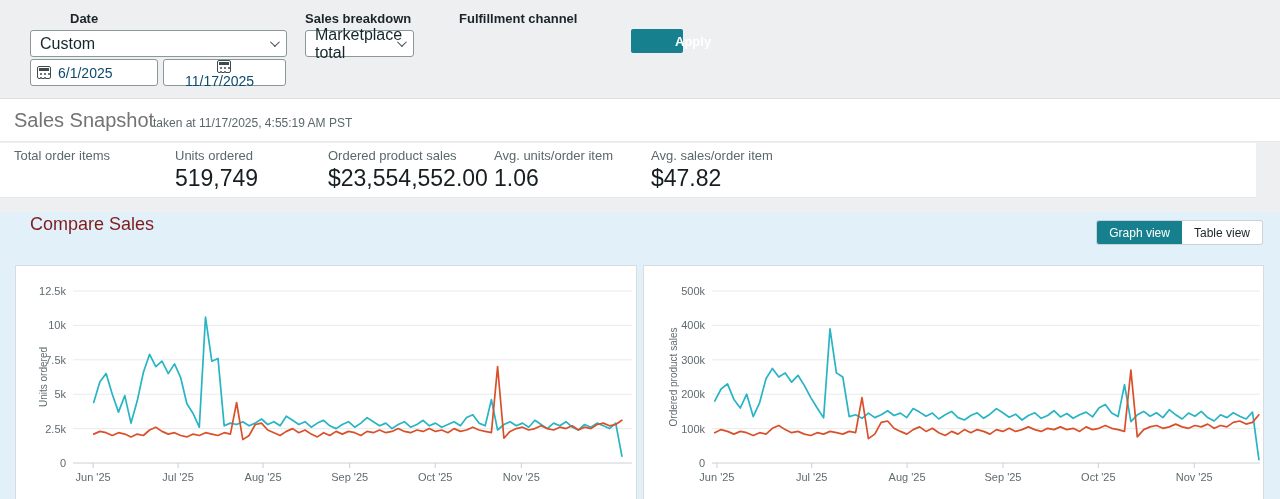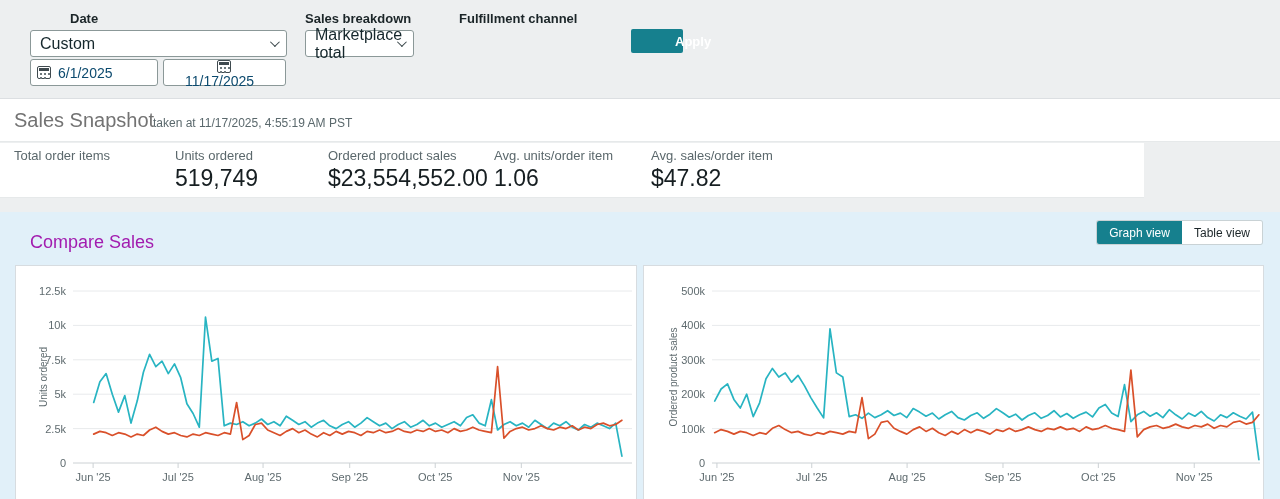--- a/index.html
+++ b/index.html
@@ -23,29 +23,29 @@
     font-family:"Liberation Sans", sans-serif; background:transparent; }
   #apply-btn { position:absolute; left:631px; top:29px; width:52px; height:24px; background:var(--accent,#16808e);
     color:#fff; font-size:13px; font-weight:600; border:none; border-radius:2px; cursor:pointer;
     font-family:"Liberation Sans", sans-serif;padding-left:44px; }
 
   
   #snapshot-header { position:absolute; left:0; top:98px; width:1280px; height:44px; background:#fff;
     border-top:1px solid #dcdfe2; border-bottom:1px solid #e6e9ea; }
   #snapshot-title { position:absolute; left:14px; top:10px; font-size:20px; color:#737373; }
   #snapshot-taken { position:absolute; left:153px; top:17px; font-size:12px; color:#5a686c; }
-  #metrics-row { position:absolute; left:0; top:143px; width:1144px; height:55px; background:#fff;
+  #metrics-row { position:absolute; left:0; top:143px; width:1256px; height:55px; background:#fff;
     border-bottom:1px solid #e6e9ea; }
   .metric { position:absolute; top:5px; }
   .metric .m-label { font-size:13px; color:#5b686c; display:block; }
   .metric .m-value { font-size:23px; color:#161e21; display:block; margin-top:2px; }
 
   
   #compare-section { position:absolute; left:0; top:212px; width:1280px; height:300px; background:#e1f0f9; }
-  #compare-title { position:absolute; left:30px; top:20px; font-size:18px; color:#a21caf; }
+  #compare-title { position:absolute; left:30px; top:2px; font-size:18px; color:#7f1d1d; }
   #view-toggle { position:absolute; right:18px; top:9px; height:23px; display:flex; border-radius:2px; overflow:hidden;
     box-shadow:0 0 0 1px #c9d2d5; }
   #view-toggle .vbtn { height:23px; font-size:12px; display:flex; align-items:center; justify-content:center;
     padding:0 12px; cursor:pointer; font-family:"Liberation Sans", sans-serif; border:none; }
   #graph-view-btn { background:var(--accent,#16808e); color:#fff; }
   #table-view-btn { background:#fff; color:#1b2528; }
 
   .chart-card { position:absolute; top:53px; background:#fff; border:1px solid #d7dce0; height:244px; }
   #chart-card-units { left:15px; width:622px; }
   #chart-card-sales { left:643px; width:621px; }

